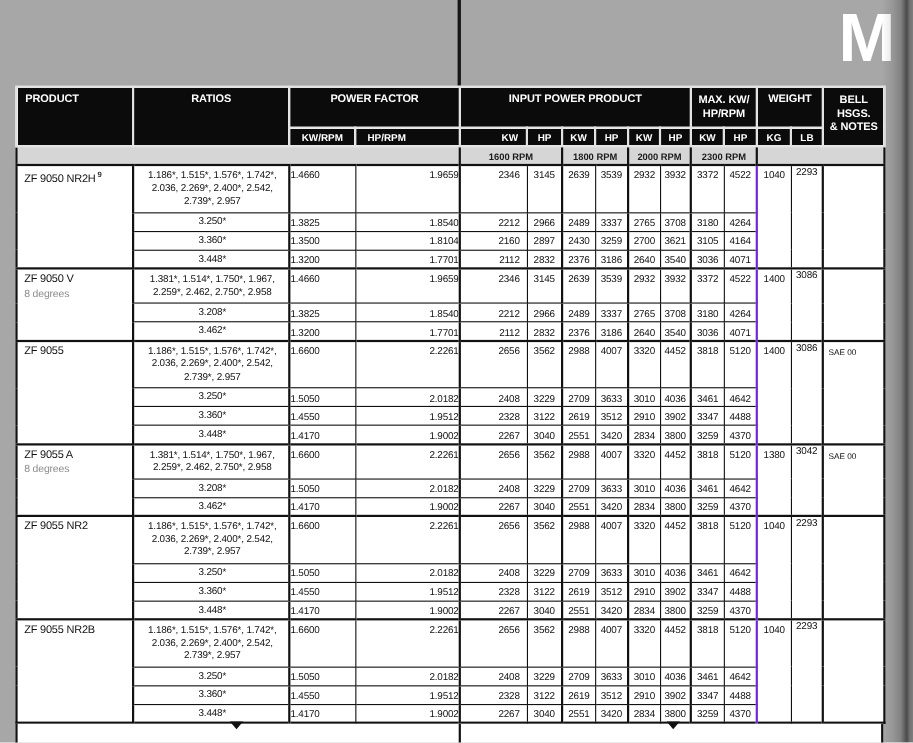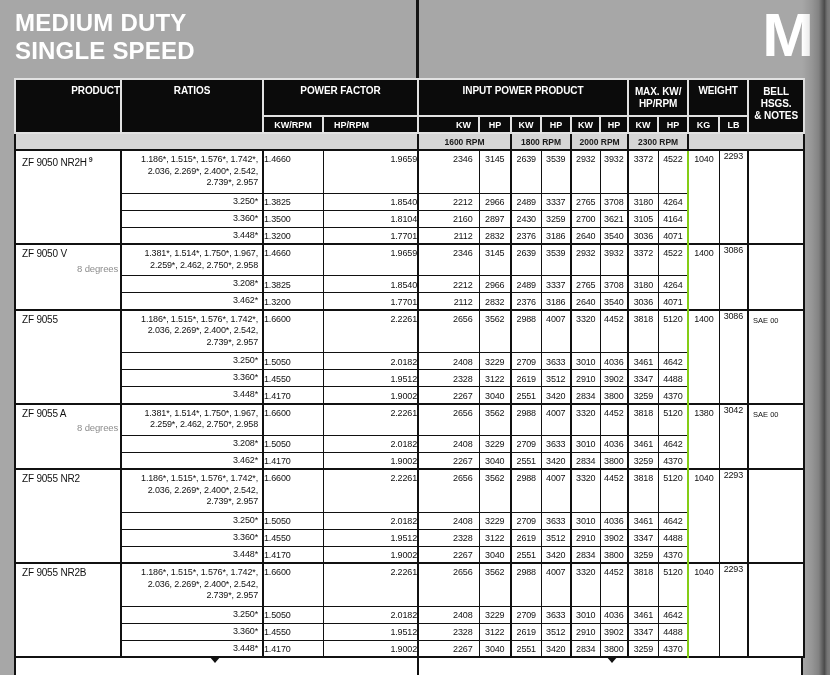--- a/index.html
+++ b/index.html
@@ -12,48 +12,48 @@
   .section-letter{position:absolute;right:16px;top:2px;color:#fff;font-size:62px;font-weight:bold;line-height:66px;}
   .top-divider{position:absolute;left:416px;top:0;width:3px;height:78px;background:#151515;}
   
   .table-wrap{position:absolute;left:14px;top:78px;width:789px;}
   table{border-collapse:collapse;table-layout:fixed;width:789px;background:#fff;
         border:2px solid #111;}
   td,th{overflow:hidden;}
   thead th{background:#0b0b0b;color:#fff;border:2px solid #e2e2e2;font-weight:bold;
            padding:0;}
   th.r1{height:30px;font-size:10px;vertical-align:middle;text-align:center;letter-spacing:-0.1px;}
-  th.h-product{text-align:right;vertical-align:top;padding:5px 0 0 7px;}
+  th.h-product{text-align:left;vertical-align:top;padding:5px 0 0 7px;}
   th.h-ratios{vertical-align:top;padding-top:5px;}
   th.h-pf,th.h-input,th.h-weight{vertical-align:top;padding-top:5px;}
   th.h-max{line-height:12px;}
   th.h-bell{line-height:12px;vertical-align:top;padding-top:6px;}
   th.r2{height:15px;font-size:9px;text-align:center;vertical-align:middle;}
   th.h-hprpm{text-align:left;padding-left:10px;}
   th.h-kw-wide{text-align:right;padding-right:7px;}
   tr.rpm-row td{background:#d6d6d6;border:1px solid #111;height:13px;font-size:8.5px;
                 font-weight:bold;text-align:center;color:#1a1a1a;}
   tr.rpm-row td.rpm-left{border-left:2px solid #111;}
   tbody td{border:1px solid #111;font-size:9px;letter-spacing:-0.15px;background:#fff;
            vertical-align:middle;padding:0;line-height:11.5px;}
   tbody tr{height:17px;}
   tbody tr.first td{border-top:2px solid #111;vertical-align:top;}
   td.c-product{border-left:none;padding:3px 2px 0 6px;vertical-align:top;}
   .pname{font-size:10px;font-weight:normal;letter-spacing:-0.2px;}
   .psup{font-size:7px;font-weight:bold;color:#333;}
-  .psub{font-size:9.5px;color:#8d8d8d;margin-top:2px;text-align:right;}
-  td.c-ratio{border-left:2px solid #111;text-align:right;padding:3px 4px 4px 6px;}
+  .psub{font-size:9.5px;color:#8d8d8d;margin-top:2px;}
+  td.c-ratio{border-left:2px solid #111;text-align:center;padding:3px 4px 4px 6px;}
   tr.sub td.c-ratio{padding-top:2px;padding-bottom:2px;}
   td.c-pf{border-left:1px solid #111;text-align:left;padding-top:3px;}
   td.c-pf-kw{border-left:2px solid #111;}
   td.c-pf-hp{text-align:right;padding-left:10px;}
   td.c-val{text-align:center;padding-top:3px;}
   td.v0{border-left:2px solid #111;text-align:right;padding-right:6px;}
   td.v2,td.v4,td.v6{border-left:2px solid #111;}
-  td.c-kg{border-left:2px solid #84cc16;text-align:center;padding-top:3px;vertical-align:top;}
+  td.c-kg{border-left:2px solid #6d28d9;text-align:center;padding-top:3px;vertical-align:top;}
   td.c-lb{text-align:center;padding-top:0;vertical-align:top;}
   td.c-notes{border-left:2px solid #111;text-align:left;vertical-align:top;
              font-size:7.5px;padding:4px 0 0 4px;letter-spacing:0;}
   
   .below-strip{position:relative;width:789px;height:22px;background:#fff;
                border-left:2px solid #111;border-right:2px solid #111;box-sizing:border-box;}
   .below-vline{position:absolute;left:401px;top:0;width:2px;height:22px;background:#111;}
   .cont-arrow{position:absolute;top:-2px;width:0;height:0;
               border-left:6px solid transparent;border-right:6px solid transparent;
               border-top:7px solid #111;}
@@ -63,24 +63,20 @@
   .right-edge{position:absolute;top:0;right:0;width:28px;height:675px;pointer-events:none;z-index:9;
     background:linear-gradient(to right,rgba(0,0,0,0) 0%,rgba(0,0,0,0.10) 35%,
                rgba(0,0,0,0.22) 60%,rgba(0,0,0,0.55) 80%,rgba(0,0,0,0.30) 90%,rgba(0,0,0,0.25) 100%);}
 </style>
 </head>
 <body>
 
 <div class="page">
 
   <div class="topbar">
-    <div class="title">
-      <div>MEDIUM DUTY</div>
-      <div>SINGLE SPEED</div>
-    </div>
     <div class="section-letter">M</div>
     <div class="top-divider"></div>
   </div>
 
   <div class="table-wrap">
     <table>
       <colgroup>
         <col style="width:106px">
           <col style="width:142px">
           <col style="width:60px">

